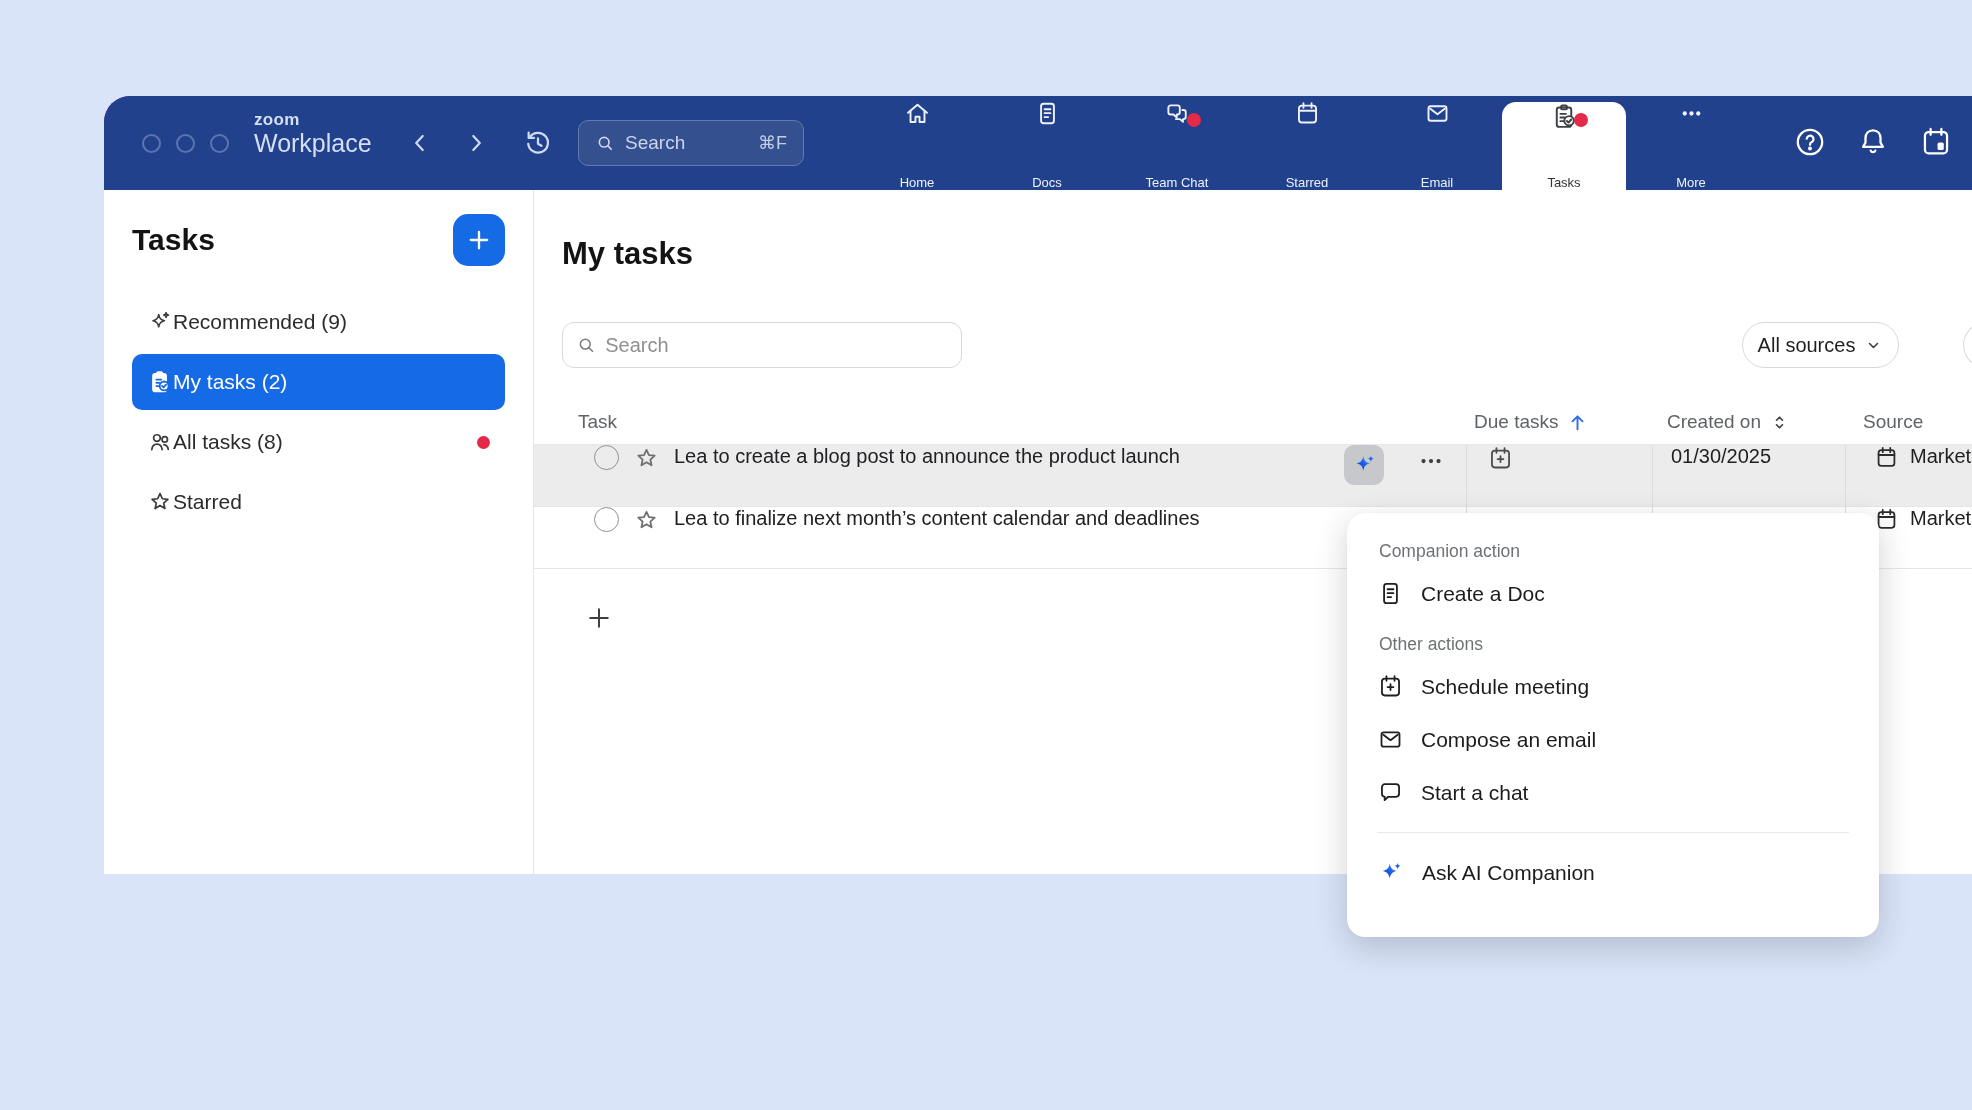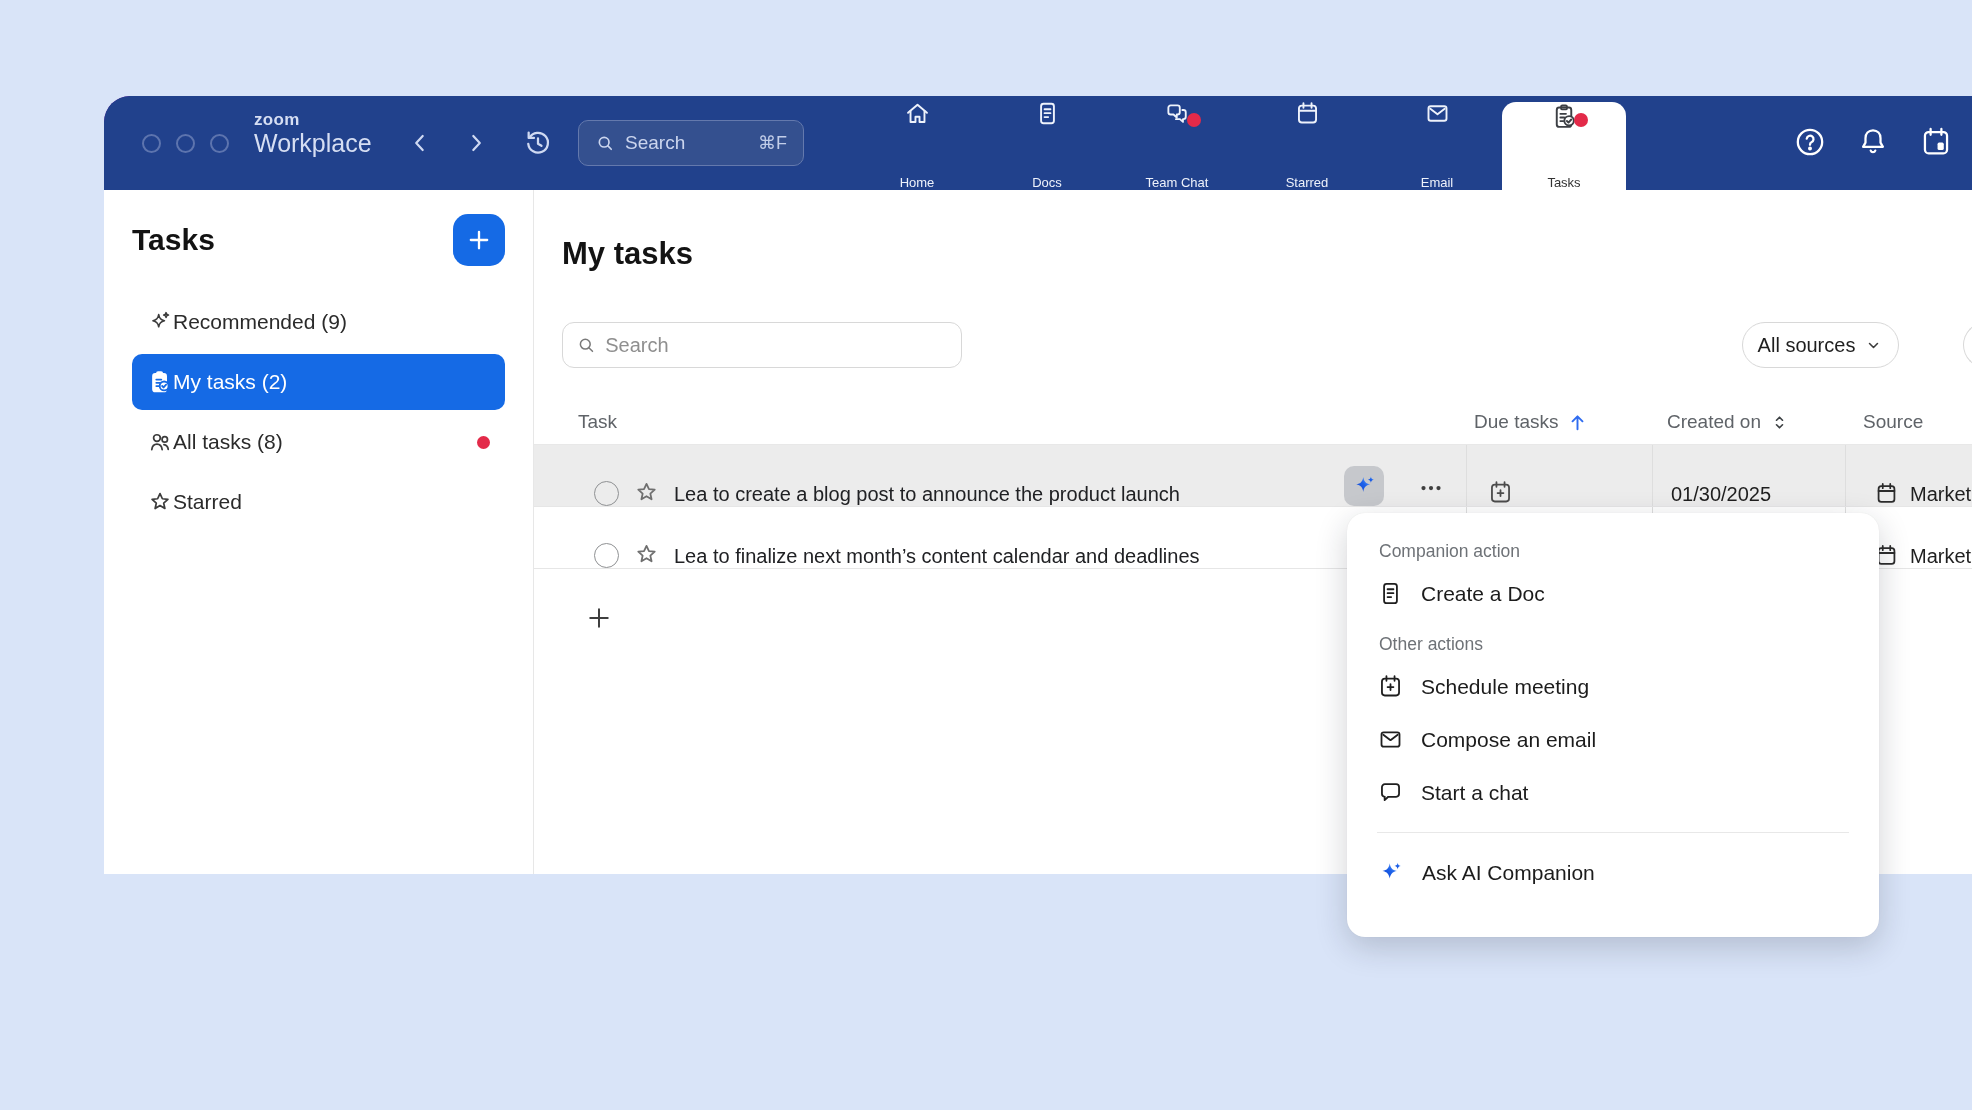--- a/index.html
+++ b/index.html
@@ -74,21 +74,21 @@
   .table { position:absolute; left:0; top:210px; width:1560px; }
   .thead { height:45px; display:flex; align-items:center; border-bottom:1px solid #e8e8e8;
            color:#5f6368; font-size:19px; }
   .th { display:flex; align-items:center; gap:8px; }
   .th.c1 { width:932px; padding-left:44px; }
   .th.c2 { width:186px; padding-left:8px; cursor:pointer; }
   .th.c3 { width:193px; padding-left:15px; cursor:pointer; }
   .th.c4 { width:249px; padding-left:18px; }
   .row { height:62px; display:flex; align-items:stretch; border-bottom:1px solid #e6e6e6; cursor:pointer; }
   .row.hover { background:#ececec; }
-  .cell { display:flex; align-items:flex-end; }
+  .cell { display:flex; align-items:flex-start; }
   .c-task { width:932px; padding-left:60px; gap:14px; }
   .c-due  { width:186px; padding-left:20px; border-left:1px solid #dedede; color:#4c4c4c; }
   .c-made { width:193px; padding-left:18px; border-left:1px solid #dedede; font-size:20px; color:#1f1f1f; }
   .c-src  { width:249px; padding-left:28px; gap:11px; border-left:1px solid #dedede; font-size:20px; color:#1f1f1f; white-space:nowrap; }
   .chk { width:25px; height:25px; border-radius:50%; border:1.5px solid #8f9193; flex:none; background:transparent; cursor:pointer; }
   .star-btn { background:none; border:none; color:#6f6f6f; width:27px; height:27px; cursor:pointer; flex:none; }
   .t-text { font-size:20px; color:#202124; white-space:nowrap; }
   .ai-btn { margin-left:auto; width:40px; height:40px; border-radius:10px; background:#c6c8cc; border:none;
             display:flex; align-items:center; justify-content:center; cursor:pointer; flex:none; }
   .dots-btn { background:none; border:none; color:#3f3f3f; width:34px; height:34px; margin:0 18px 0 16px; cursor:pointer; flex:none; }
@@ -200,20 +200,28 @@
       <button class="tab active">
         <svg width="29" height="29" viewBox="0 0 24 24" fill="none" stroke="currentColor" stroke-width="1.6">
             <rect x="5.6" y="4.6" width="12" height="16" rx="2"></rect>
             <rect x="9.2" y="2.9" width="4.8" height="3.2" rx="1"></rect>
             <path d="M8.6 9.8h4.6M8.6 12.8h3.2M8.6 15.8h2.4"></path>
             <circle cx="15.8" cy="15.6" r="3.9" fill="#fff"></circle>
             <path d="M14 15.7l1.3 1.3 2.3-2.5"></path>
           </svg>
         <span class="dot"></span>
         <span>Tasks</span>
+      </button>
+      <button class="tab">
+        <svg width="27" height="27" viewBox="0 0 24 24" fill="currentColor" stroke="none">
+            <circle cx="6" cy="12" r="1.9"></circle>
+            <circle cx="12" cy="12" r="1.9"></circle>
+            <circle cx="18" cy="12" r="1.9"></circle>
+          </svg>
+        <span>More</span>
       </button>
     </nav>
 
     <div class="tb-right">
       <button>
         <svg width="34" height="34" viewBox="0 0 24 24" fill="none" stroke="currentColor" stroke-width="1.6">
             <circle cx="12" cy="12" r="8.6"></circle>
             <path d="M9.7 9.6a2.4 2.4 0 1 1 3.3 2.6c-.8.35-1 .9-1 1.8"></path>
             <circle cx="12" cy="16.6" r=".6" fill="currentColor"></circle>
           </svg>

